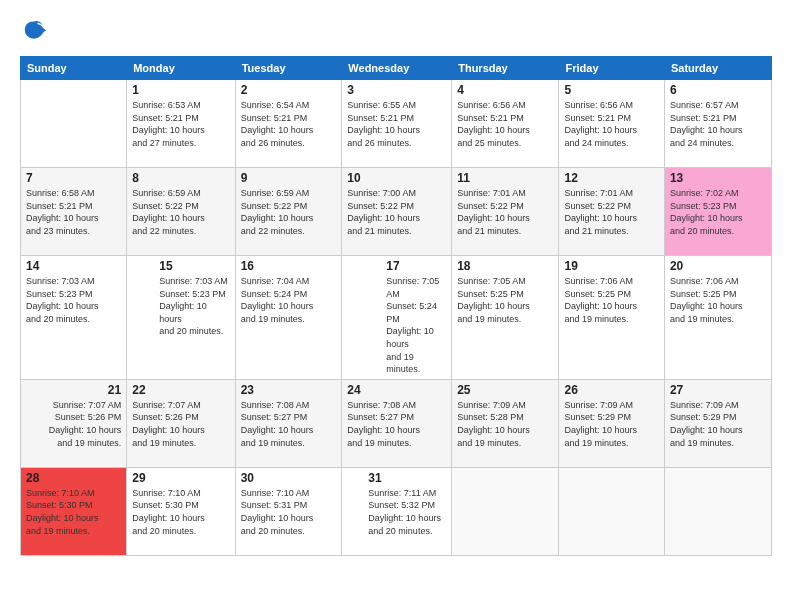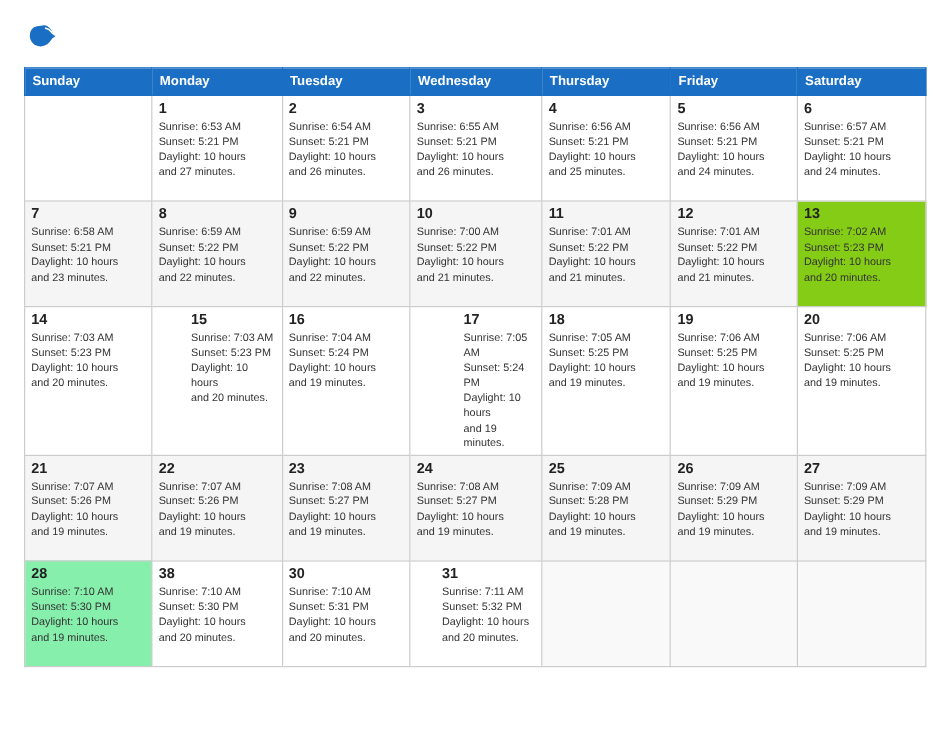--- a/index.html
+++ b/index.html
@@ -213,21 +213,21 @@
 Daylight: 10 hours
 and 21 minutes.</div>
           </td>
           <td style="background: rgb(245, 245, 245);">
             <div class="day-num">12</div>
             <div class="day-info" style="white-space: pre-line;">Sunrise: 7:01 AM
 Sunset: 5:22 PM
 Daylight: 10 hours
 and 21 minutes.</div>
           </td>
-          <td style="background: #84cc16;">
+          <td style="background: #f9a8d4;">
             <div class="day-num">13</div>
             <div class="day-info" style="white-space: pre-line;">Sunrise: 7:02 AM
 Sunset: 5:23 PM
 Daylight: 10 hours
 and 20 minutes.</div>
           </td>
         </tr>
         <tr>
           <td style="background: rgb(255, 255, 255);">
             <div class="day-num">14</div>
@@ -273,21 +273,21 @@
           </td>
           <td style="background: rgb(255, 255, 255);">
             <div class="day-num">20</div>
             <div class="day-info" style="white-space: pre-line;">Sunrise: 7:06 AM
 Sunset: 5:25 PM
 Daylight: 10 hours
 and 19 minutes.</div>
           </td>
         </tr>
         <tr>
-          <td style="background: rgb(245, 245, 245);">
+          <td style="background: rgb(245, 245, 245); text-align: right;">
             <div class="day-num">21</div>
             <div class="day-info" style="white-space: pre-line;">Sunrise: 7:07 AM
 Sunset: 5:26 PM
 Daylight: 10 hours
 and 19 minutes.</div>
           </td>
           <td style="background: rgb(245, 245, 245);">
             <div class="day-num">22</div>
             <div class="day-info" style="white-space: pre-line;">Sunrise: 7:07 AM
 Sunset: 5:26 PM
@@ -324,29 +324,29 @@
           </td>
           <td style="background: rgb(245, 245, 245);">
             <div class="day-num">27</div>
             <div class="day-info" style="white-space: pre-line;">Sunrise: 7:09 AM
 Sunset: 5:29 PM
 Daylight: 10 hours
 and 19 minutes.</div>
           </td>
         </tr>
         <tr>
-          <td style="background: #86efac;">
+          <td style="background: #ef4444;">
             <div class="day-num">28</div>
             <div class="day-info" style="white-space: pre-line;">Sunrise: 7:10 AM
 Sunset: 5:30 PM
 Daylight: 10 hours
 and 19 minutes.</div>
           </td>
           <td style="background: rgb(255, 255, 255);">
-            <div class="day-num">38</div>
+            <div class="day-num">29</div>
             <div class="day-info" style="white-space: pre-line;">Sunrise: 7:10 AM
 Sunset: 5:30 PM
 Daylight: 10 hours
 and 20 minutes.</div>
           </td>
           <td style="background: rgb(255, 255, 255);">
             <div class="day-num">30</div>
             <div class="day-info" style="white-space: pre-line;">Sunrise: 7:10 AM
 Sunset: 5:31 PM
 Daylight: 10 hours

